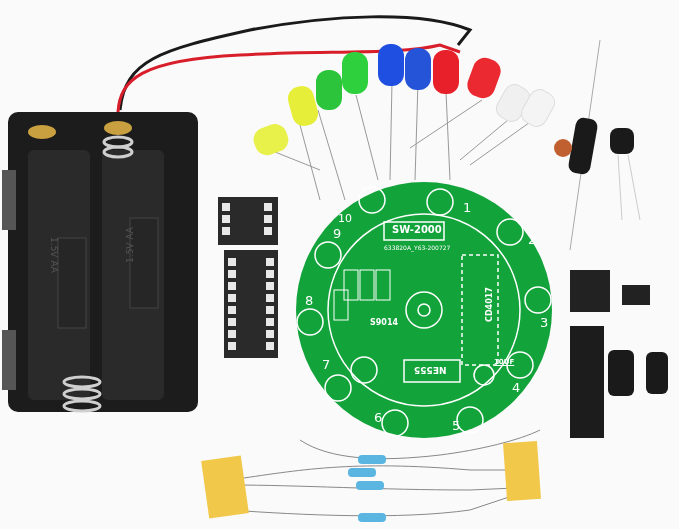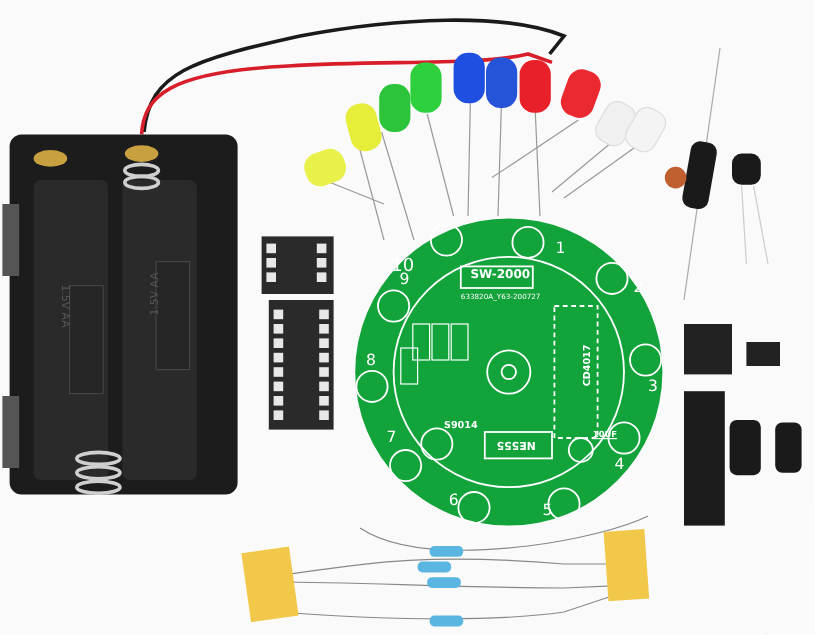--- a/index.html
+++ b/index.html
@@ -146,27 +146,27 @@
     <rect x="348" y="468" width="28" height="9" rx="4" fill="#5ab6e0"></rect>
     <rect x="356" y="481" width="28" height="9" rx="4" fill="#5ab6e0"></rect>
     <rect x="358" y="513" width="28" height="9" rx="4" fill="#5ab6e0"></rect>
   </g>
 </svg>
 
 <div class="lbl" style="left:392px;top:224px;font-size:10px;text-align:right;">SW-2000</div>
 <div class="lbl" style="left:384px;top:244px;font-size:6px;font-weight:normal;">633820A_Y63-200727</div>
 <div class="lbl" style="left:472px;top:300px;font-size:8px;transform:rotate(-90deg);">CD4017</div>
 <div class="lbl" style="left:414px;top:365px;font-size:9px;transform:rotate(180deg);">NE555</div>
-<div class="lbl" style="left:370px;top:318px;font-size:8px;margin-top:32px;">S9014</div>
+<div class="lbl" style="left:370px;top:318px;font-size:8px;">S9014</div>
 <div class="lbl" style="left:494px;top:358px;font-size:7px;text-decoration:underline;">10UF</div>
 <div class="lbl" style="left:463px;top:200px;font-size:13px;font-weight:normal;">1</div>
 <div class="lbl" style="left:528px;top:232px;font-size:13px;font-weight:normal;">2</div>
 <div class="lbl" style="left:540px;top:315px;font-size:13px;font-weight:normal;">3</div>
 <div class="lbl" style="left:512px;top:380px;font-size:13px;font-weight:normal;">4</div>
 <div class="lbl" style="left:452px;top:418px;font-size:13px;font-weight:normal;">5</div>
 <div class="lbl" style="left:374px;top:410px;font-size:13px;font-weight:normal;">6</div>
 <div class="lbl" style="left:322px;top:357px;font-size:13px;font-weight:normal;">7</div>
 <div class="lbl" style="left:305px;top:293px;font-size:13px;font-weight:normal;">8</div>
 <div class="lbl" style="left:333px;top:226px;font-size:13px;font-weight:normal;">9</div>
-<div class="lbl" style="left:326px;top:212px;font-size:15px;font-weight:normal;">10</div>
+<div class="lbl" style="left:338px;top:212px;font-size:11px;font-weight:normal;">10</div>
 <div class="lbl" style="left:36px;top:250px;font-size:9px;color:#555;transform:rotate(90deg);font-weight:normal;">1.5V AA</div>
 <div class="lbl" style="left:112px;top:240px;font-size:9px;color:#555;transform:rotate(-90deg);font-weight:normal;">1.5V AA</div>
 </div>
 
 </body></html>

